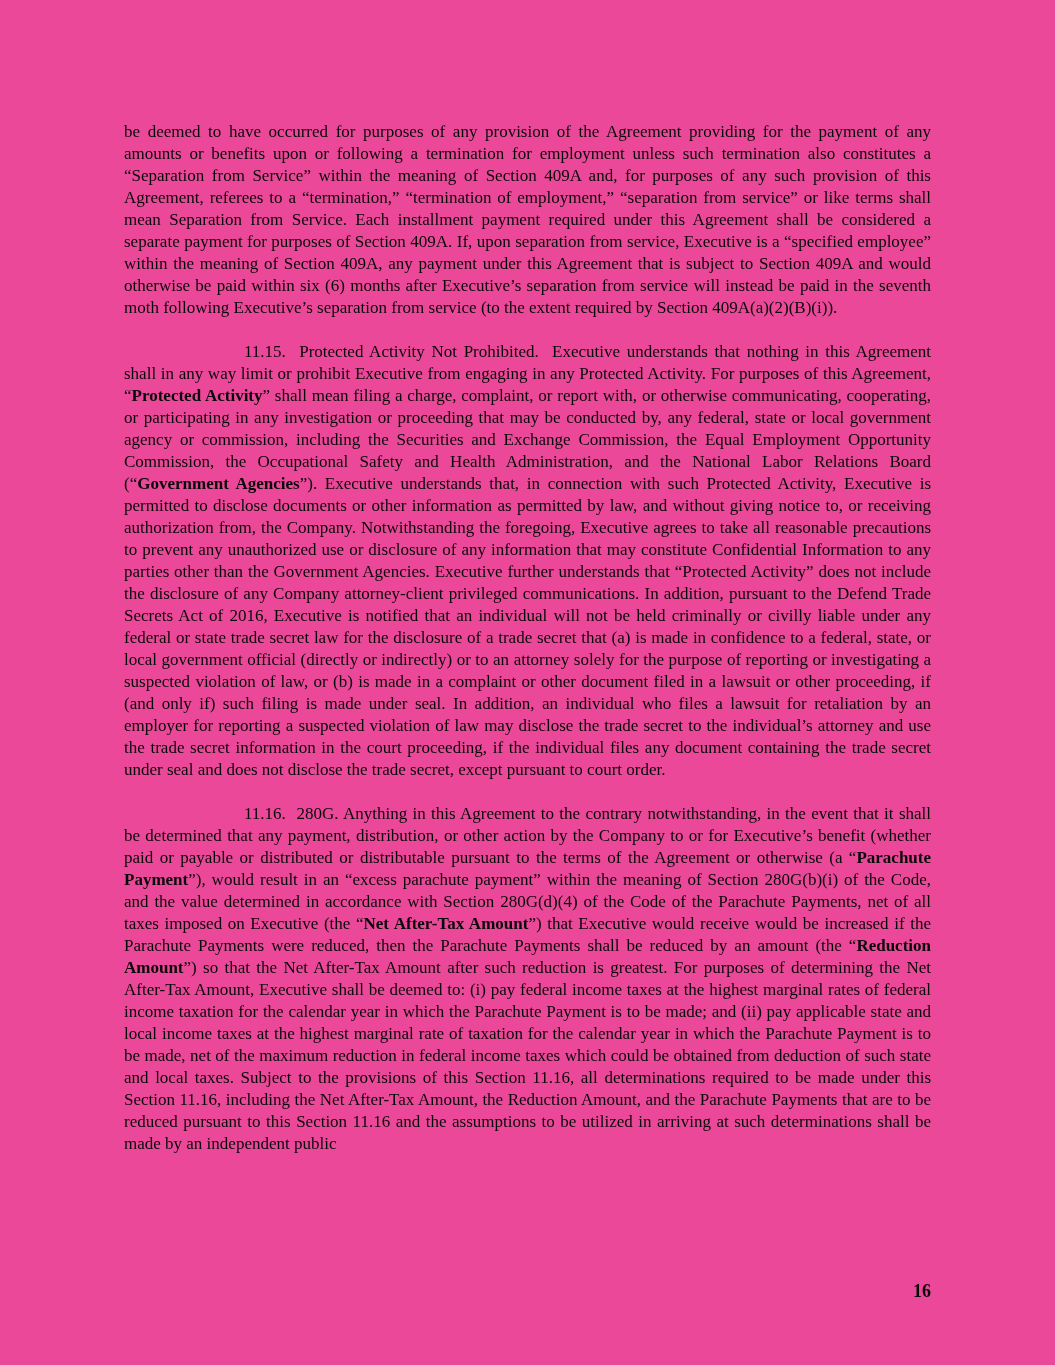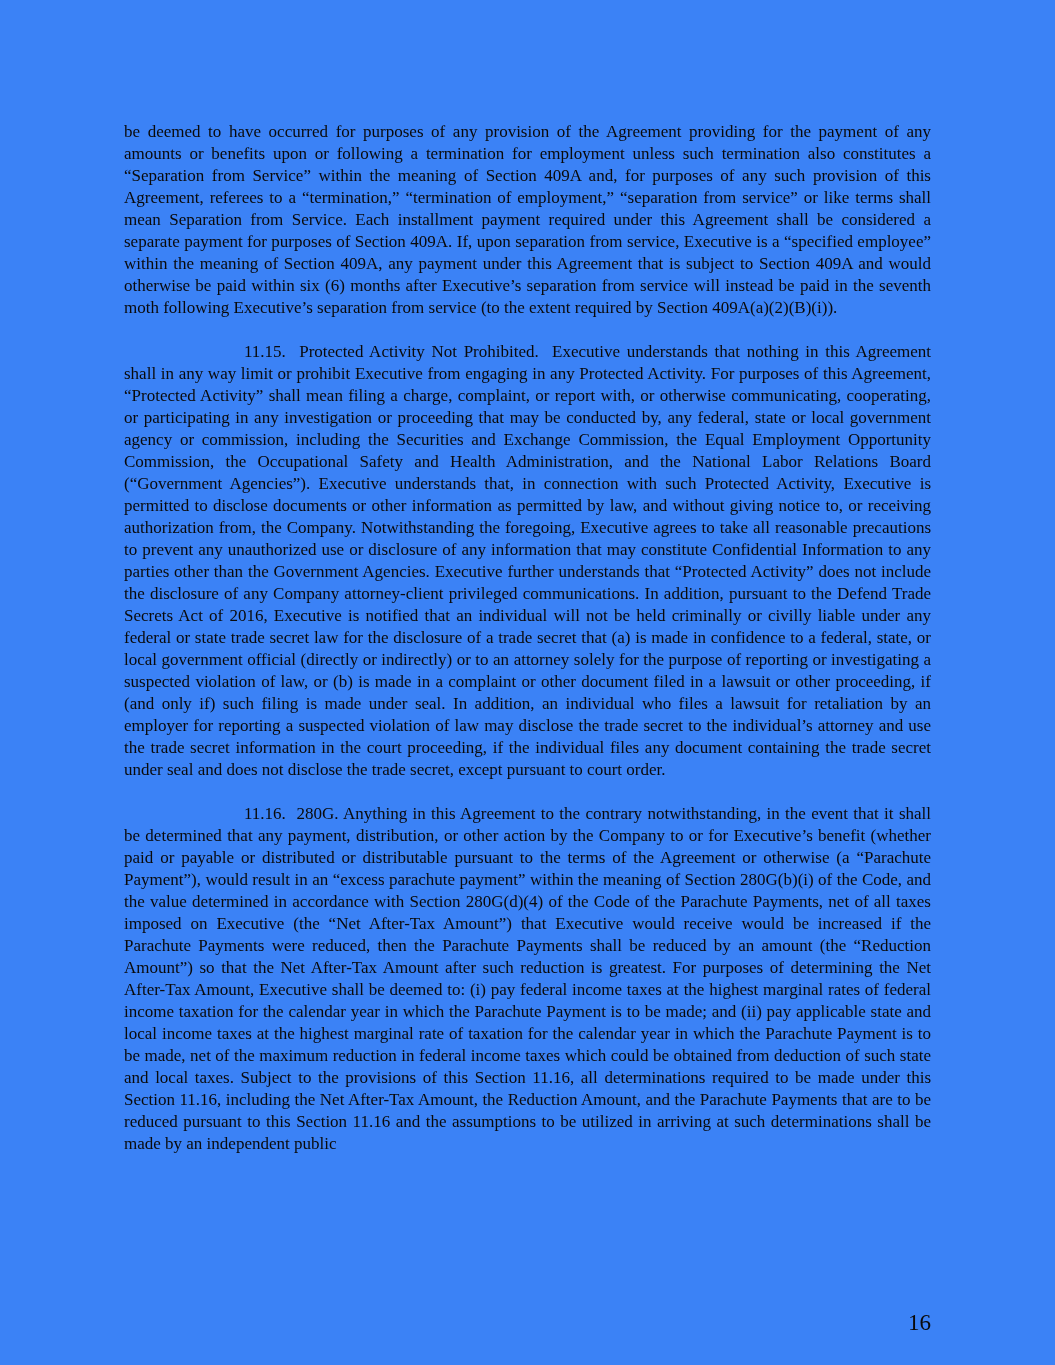--- a/index.html
+++ b/index.html
@@ -4,50 +4,50 @@
 <style>
   html, body {
     margin: 0;
     padding: 0;
     background: #ffffff;
   }
   .page {
     position: relative;
     width: 1055px;
     height: 1365px;
-    background: #3b82f6;
+    background: #ec4899;
     color: #0a0a0a;
     font-family: "Liberation Serif", "DejaVu Serif", serif;
     overflow: hidden;
   }
   .content {
     position: absolute;
     left: 124px;
     top: 121px;
     width: 807px;
   }
   .para {
     margin: 0 0 22px 0;
     font-size: 17px;
     line-height: 22px;
     text-align: justify;
     text-justify: inter-word;
   }
   .para.indent {
     text-indent: 120px;
   }
-  .b { font-weight: normal; }
+  .b { font-weight: bold; }
   .u { }
   .page-number {
     position: absolute;
     right: 124px;
-    top: 1312px;
-    font-size: 23px;
+    top: 1280px;
+    font-size: 18px;
     line-height: 22px;
-    font-weight: normal;
+    font-weight: bold;
   }
 </style>
 </head>
 <body>
 
 <div class="page">
   <div class="content">
     <p class="para"><span>be deemed to have occurred for purposes of any provision of the Agreement providing for the payment of any amounts or benefits upon or following a termination for employment unless such termination also constitutes a “Separation from Service” within the meaning of Section 409A and, for purposes of any such provision of this Agreement, referees to a “termination,” “termination of employment,” “separation from service” or like terms shall mean Separation from Service. Each installment payment required under this Agreement shall be considered a separate payment for purposes of Section 409A. If, upon separation from service, Executive is a “specified employee” within the meaning of  Section 409A, any payment under this Agreement that is subject to Section 409A and would otherwise be paid within six (6) months after Executive’s separation from service will instead be paid in the seventh moth following Executive’s separation from service (to the extent required by Section 409A(a)(2)(B)(i)).</span></p>
     <p class="para indent"><span>11.15.&nbsp; </span><span class="u">Protected Activity Not Prohibited</span><span>.&nbsp; Executive understands that nothing in this Agreement shall in any way limit or prohibit Executive from engaging in any Protected Activity. For purposes of this Agreement, “</span><span class="b">Protected Activity</span><span>” shall mean filing a charge, complaint, or report with, or otherwise communicating, cooperating, or participating in any investigation or proceeding that may be conducted by, any federal, state or local government agency or commission, including the Securities and Exchange Commission, the Equal Employment Opportunity Commission, the Occupational Safety and Health Administration, and the National Labor Relations Board (“</span><span class="b">Government Agencies</span><span>”). Executive understands that, in connection with such Protected Activity, Executive is permitted to disclose documents or other information as permitted by law, and without giving notice to, or receiving authorization from, the Company. Notwithstanding the foregoing, Executive agrees to take all reasonable precautions to prevent any unauthorized use or disclosure of any information that may constitute Confidential Information to any parties other than the Government Agencies. Executive further understands that “Protected Activity” does not include the disclosure of any Company attorney-client privileged communications. In addition, pursuant to the Defend Trade Secrets Act of 2016, Executive is notified that an individual will not be held criminally or civilly liable under any federal or state trade secret law for the disclosure of a trade secret that (a) is made in confidence to a federal, state, or local government official (directly or indirectly) or to an attorney solely for the purpose of reporting or investigating a suspected violation of law, or (b) is made in a complaint or other document filed in a lawsuit or other proceeding, if (and only if) such filing is made under seal. In addition, an individual who files a lawsuit for retaliation by an employer for reporting a suspected violation of law may disclose the trade secret to the individual’s attorney and use the trade secret information in the court proceeding, if the individual files any document containing the trade secret under seal and does not disclose the trade secret, except pursuant to court order.</span></p>
     <p class="para indent"><span>11.16.&nbsp; </span><span class="u">280G</span><span>. Anything in this Agreement to the contrary notwithstanding, in the event that it shall be determined that any payment, distribution, or other action by the Company to or for Executive’s benefit (whether paid or payable or distributed or distributable pursuant to the terms of the Agreement or otherwise (a “</span><span class="b">Parachute Payment</span><span>”), would result in an “excess parachute payment” within the meaning of Section 280G(b)(i) of the Code, and the value determined in accordance with Section 280G(d)(4) of the Code of the Parachute Payments, net of all taxes imposed on Executive (the “</span><span class="b">Net After-Tax Amount</span><span>”) that Executive would receive would be increased if the Parachute Payments were reduced, then the Parachute Payments shall be reduced by an amount (the “</span><span class="b">Reduction Amount</span><span>”) so that the Net After-Tax Amount after such reduction is greatest. For purposes of determining the Net After-Tax Amount, Executive shall be deemed to: (i) pay federal income taxes at the highest marginal rates of federal income taxation for the calendar year in which the Parachute Payment is to be made; and (ii) pay applicable state and local income taxes at the highest marginal rate of taxation for the calendar year in which the Parachute Payment is to be made, net of the maximum reduction in federal income taxes which could be obtained from deduction of such state and local taxes. Subject to the provisions of this </span><span class="u">Section 11.16</span><span>, all determinations required to be made under this </span><span class="u">Section 11.16</span><span>, including the Net After-Tax Amount, the Reduction Amount, and the Parachute Payments that are to be reduced pursuant to this </span><span class="u">Section 11.16</span><span> and the assumptions to be utilized in arriving at such determinations shall be made by an independent public</span></p>

